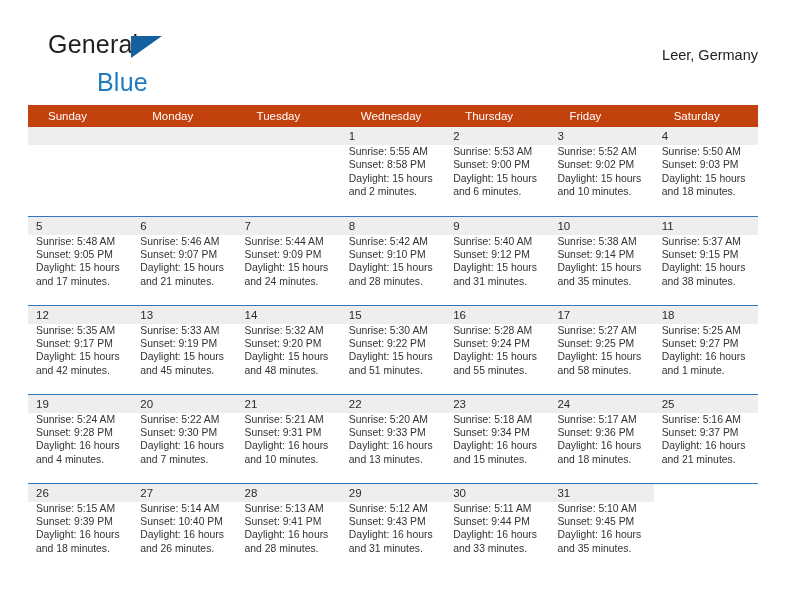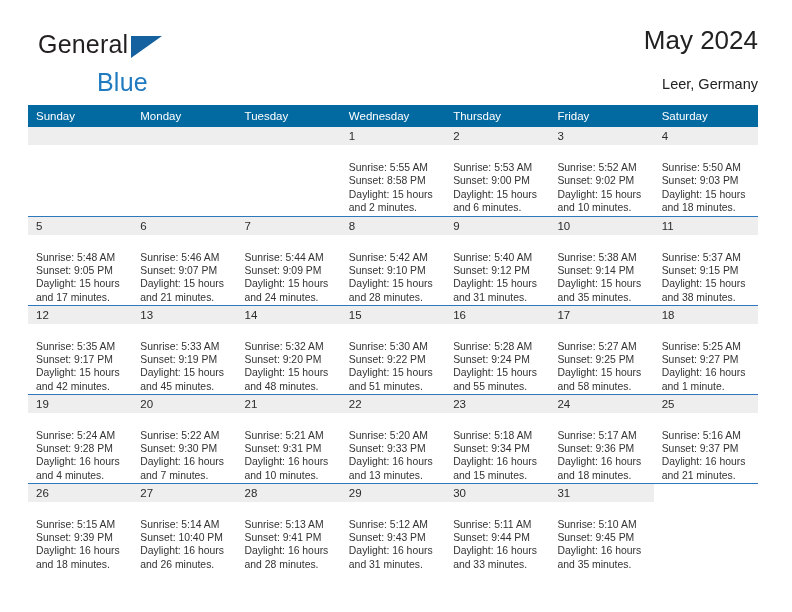--- a/index.html
+++ b/index.html
@@ -31,21 +31,21 @@
   }
   .brand {
     position: absolute;
     left: 6px;
     top: 6px;
     width: 260px;
     height: 62px;
   }
   .brand-general {
     position: absolute;
-    left: 4px;
+    left: 14px;
     top: 0;
     font-size: 25px;
     letter-spacing: 0.2px;
     color: #231f20;
     line-height: 1;
   }
   .brand-blue {
     position: absolute;
     left: 63px;
     top: 38px;
@@ -86,26 +86,26 @@
   
   .calendar {
     position: absolute;
     left: 28px;
     top: 105px;
     width: 730px;
     border-collapse: collapse;
     table-layout: fixed;
   }
   .calendar th {
-    background: #0369a1;
+    background: #c2410c;
     color: #ffffff;
     font-size: 11.5px;
     font-weight: normal;
     text-align: left;
-    padding: 5px 0 5px 8px;
+    padding: 5px 0 5px 20px;
     height: 19px;
     box-sizing: border-box;
     border: none;
   }
   .calendar td {
     vertical-align: top;
     padding: 0;
     border: none;
     border-top: 1.5px solid #2f78bd;
     height: 89px;
@@ -125,21 +125,21 @@
     line-height: 18px;
     padding-left: 8px;
     font-size: 11.5px;
     color: #2b2b2b;
     box-sizing: border-box;
   }
   .cell-empty .daynum {
     background: #eeeeee;
   }
   .info {
-    padding: 16px 6px 0 8px;
+    padding: 0 6px 0 8px;
     font-size: 10.4px;
     line-height: 13.4px;
     color: #333333;
   }
   .info div {
     white-space: nowrap;
   }
   .info .daylight-line {
     white-space: normal;
   }
@@ -149,21 +149,20 @@
 
 <div class="page">
 
   <div class="header">
     <div class="brand">
       <span class="brand-general">General</span>
       <span class="brand-triangle"></span>
       <span class="brand-blue">Blue</span>
     </div>
     <div class="title-block">
-      <div class="cal-title">May 2024</div>
       <div class="cal-subtitle">Leer, Germany</div>
     </div>
   </div>
 
   <table class="calendar">
     <thead>
       <tr>
         <th>Sunday</th>
         <th>Monday</th>
         <th>Tuesday</th>

